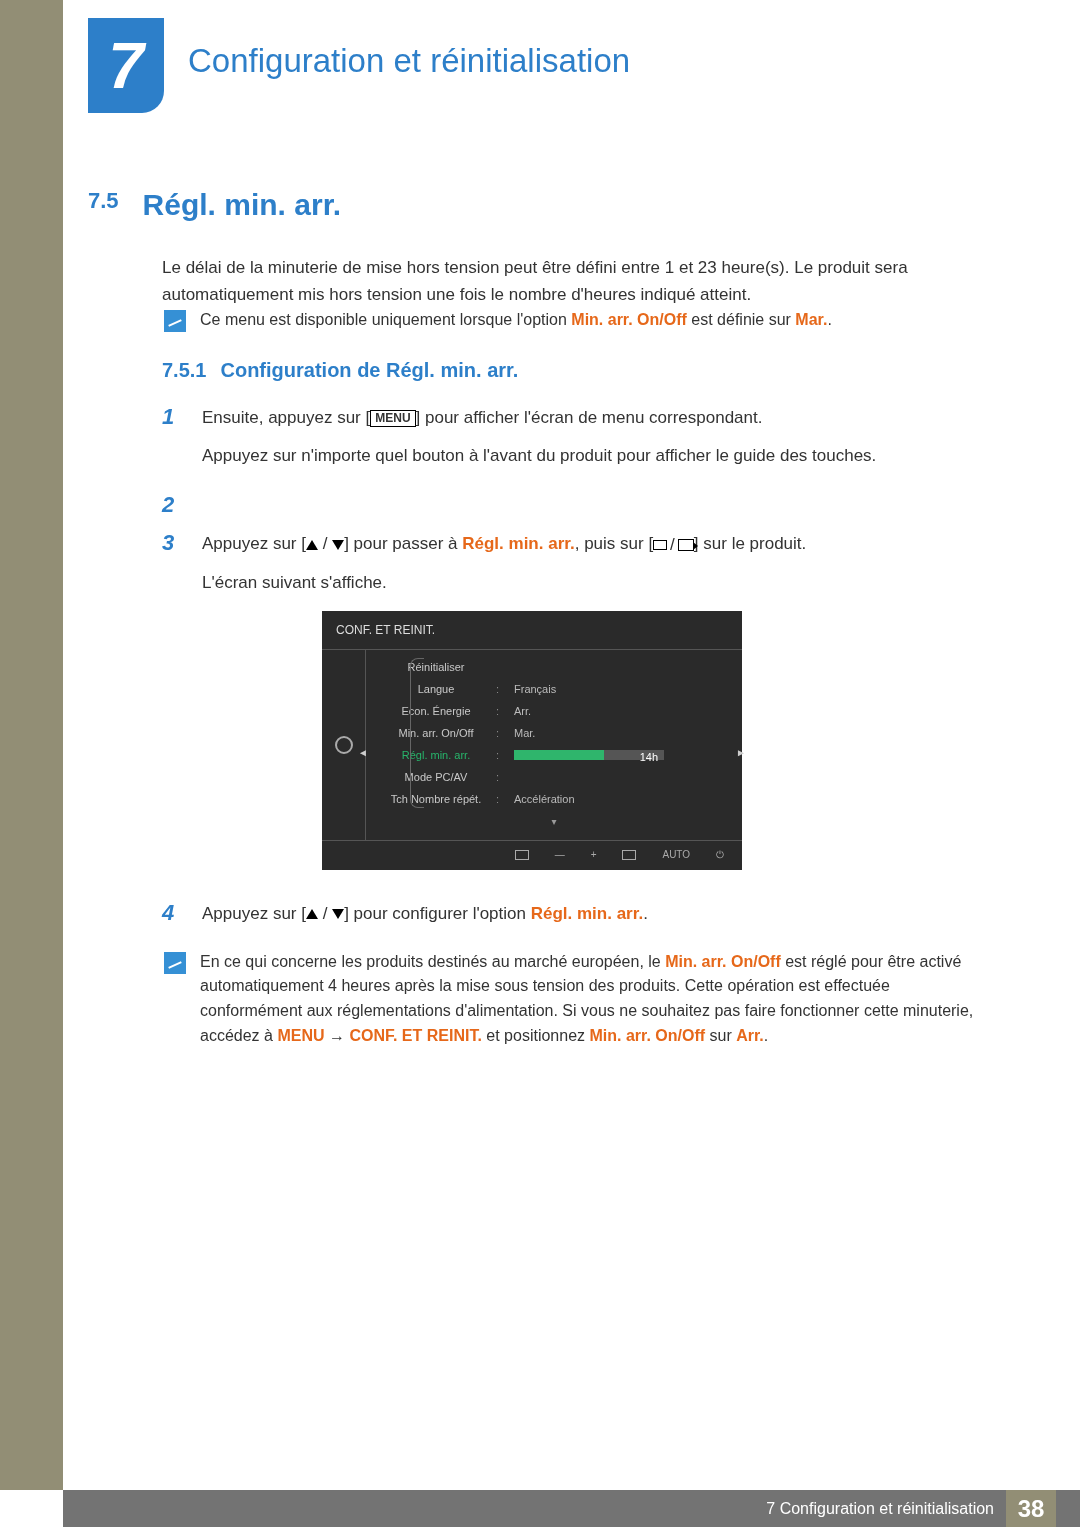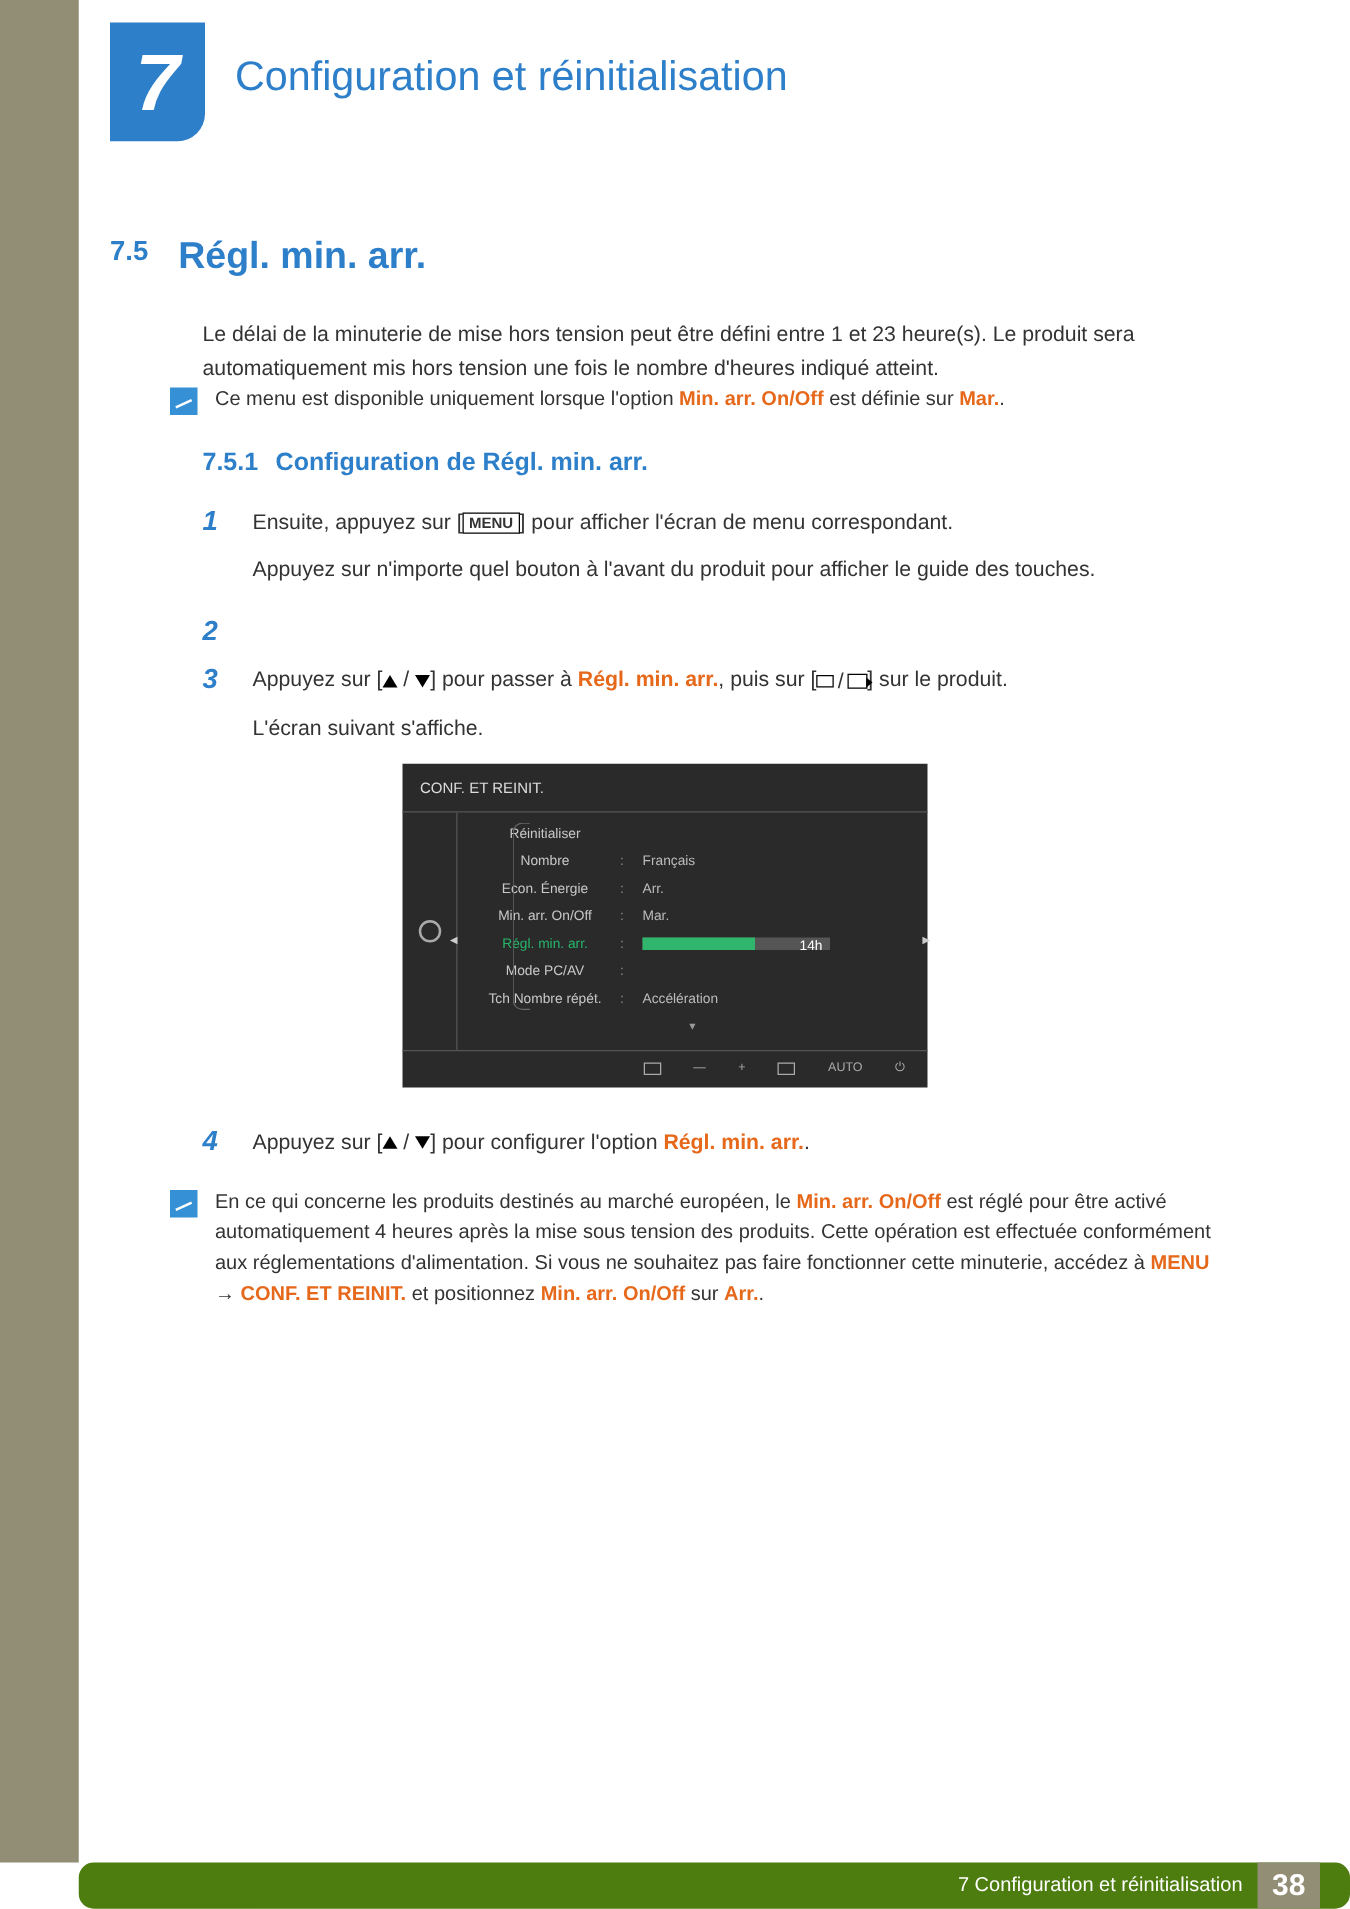--- a/index.html
+++ b/index.html
@@ -45,21 +45,21 @@
   }
   .section-row { display: flex; gap: 24px; margin-bottom: 32px; }
   .section-num { color: #2d7fc9; font-size: 22px; font-weight: bold; }
   .section-title { color: #2d7fc9; font-size: 30px; font-weight: bold; }
   .intro {
     margin-left: 74px;
     font-size: 17px;
     line-height: 1.6;
   }
   .note-row {
-    margin-left: 48px;
+    margin-left: 76px;
     display: flex;
     gap: 14px;
     margin-bottom: 26px;
   }
   .note-icon {
     width: 22px; height: 22px;
     background: #3590d5;
     position: relative;
     flex: 0 0 22px;
     margin-top: 2px;
@@ -189,26 +189,25 @@
     border-left: 1px solid #666;
     border-top: 1px solid #666;
     border-bottom: 1px solid #666;
     border-radius: 8px 0 0 8px;
   }
 
   .footer-bar {
     position: absolute;
     left: 63px; right: 0; bottom: 0;
     height: 37px;
-    background: #4d7c0f;
+    background: #737373;
     display: flex;
     justify-content: flex-end;
     align-items: center;
     color: #fff;
-    border-radius: 12px;
   }
   .footer-label { font-size: 16px; margin-right: 12px; }
   .footer-pagebox {
     width: 50px; height: 37px;
     background: #928e75;
     display: flex; align-items: center; justify-content: center;
     font-size: 24px; font-weight: bold;
     margin-right: 24px;
   }
 </style>
@@ -276,21 +275,21 @@
             <div class="osd-menu">
               <div class="osd-bracket"></div>
               <span class="osd-side-arrows left">◄</span>
               <span class="osd-side-arrows">►</span>
               <div class="osd-row">
                   <span class="osd-label">Réinitialiser</span>
                   <span class="osd-colon"></span>
                   <span class="osd-val"></span>
                 </div>
               <div class="osd-row">
-                  <span class="osd-label">Nombre</span>
+                  <span class="osd-label">Langue</span>
                   <span class="osd-colon">:</span>
                   <span class="osd-val">Français</span>
                 </div>
               <div class="osd-row">
                   <span class="osd-label">Econ. Énergie</span>
                   <span class="osd-colon">:</span>
                   <span class="osd-val">Arr.</span>
                 </div>
               <div class="osd-row">
                   <span class="osd-label">Min. arr. On/Off</span>

